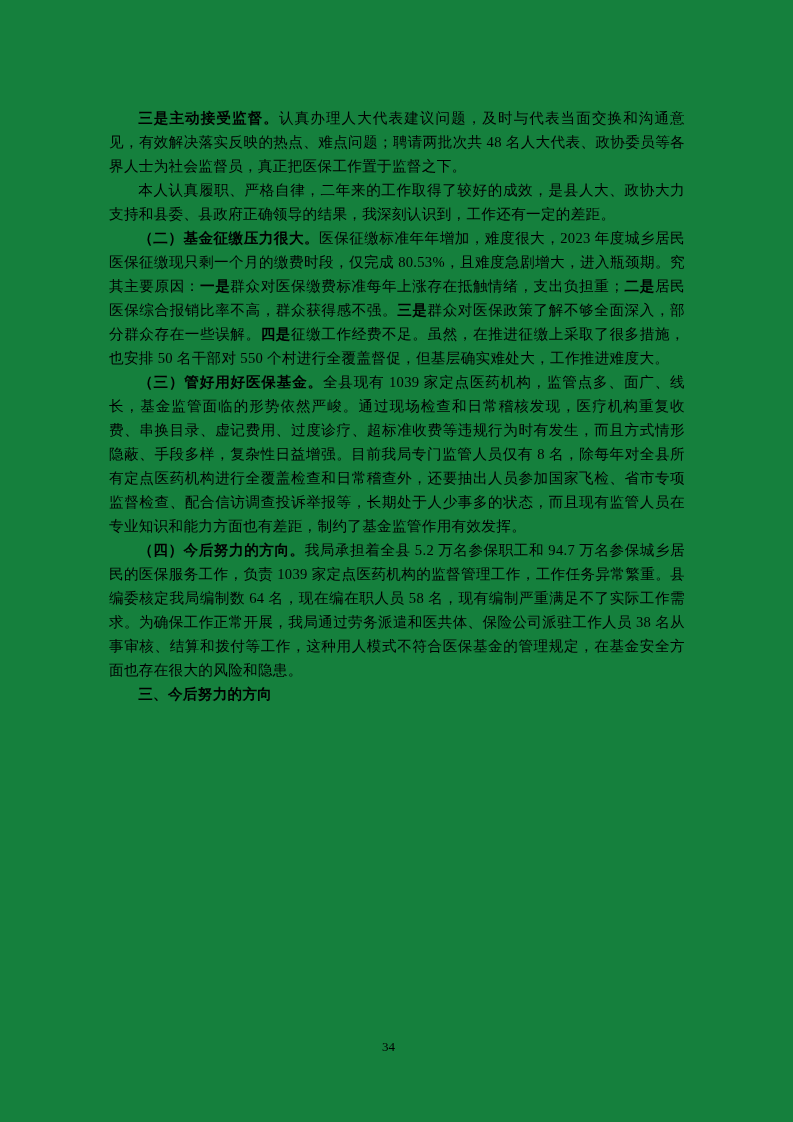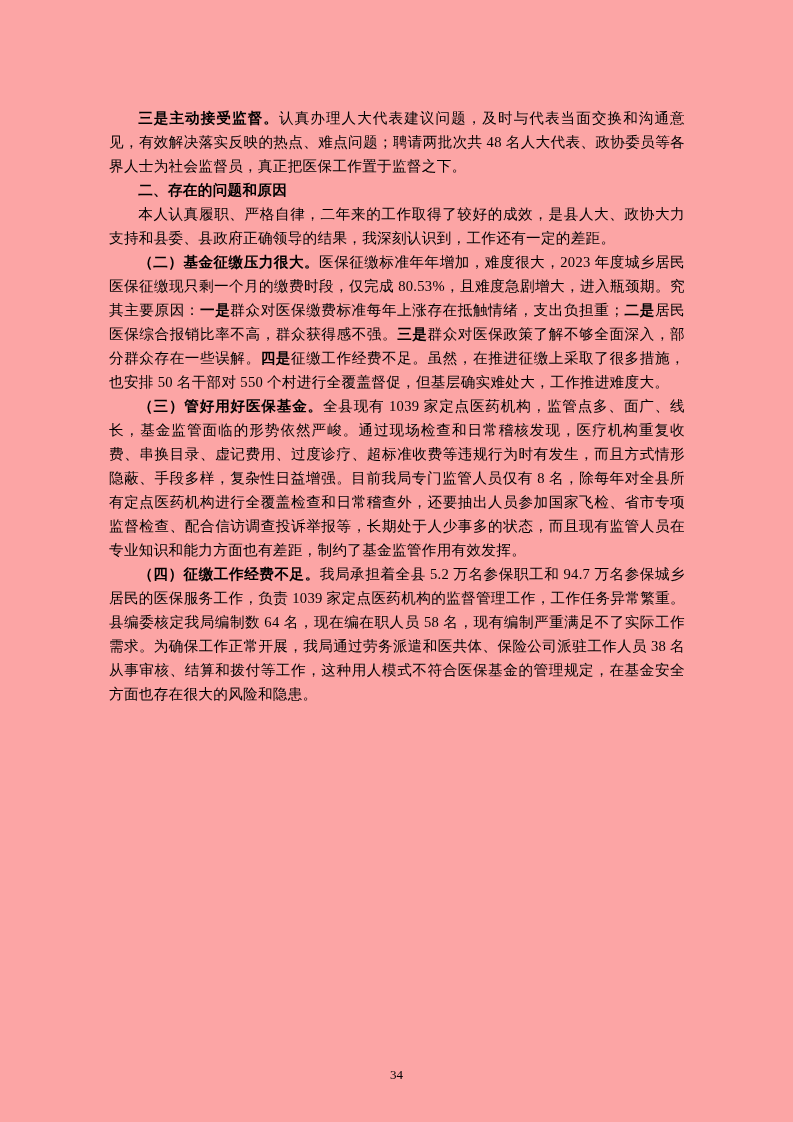--- a/index.html
+++ b/index.html
@@ -9,21 +9,21 @@
     height: 1122px;
     background: #ffffff;
     position: relative;
     font-family: "Liberation Serif", "DejaVu Serif", serif;
     color: #000000;
   }
   .page {
     position: absolute;
     left: 0; top: 0;
     width: 793px; height: 1122px;
-    background: #fca5a5;
+    background: #15803d;
     overflow: hidden;
   }
   .content {
     position: absolute;
     left: 109px;
     top: 106px;
     width: 576px;
     font-size: 14.6px;
     line-height: 24px;
     text-align: justify;
@@ -31,35 +31,34 @@
     letter-spacing: 0.3px;
   }
   .content p {
     margin: 0;
     padding: 0;
     text-indent: 2em;
   }
   .run-bold { font-weight: bold; }
   .footer {
     position: absolute;
-    left: 12px;
+    left: 4px;
     top: 1038px;
     width: 769px;
     text-align: center;
     font-size: 13px;
     line-height: 18px;
-    margin-top: 28px;
   }
 </style>
 </head>
 <body>
 
 <div class="page">
   <div class="content" id="content">
       <p><span class="run-bold">三是主动接受监督。</span><span class="run">认真办理人大代表建议问题，及时与代表当面交换和沟通意见，有效解决落实反映的热点、难点问题；聘请两批次共 48 名人大代表、政协委员等各界人士为社会监督员，真正把医保工作置于监督之下。</span></p>
-      <p><span class="run-bold">二、存在的问题和原因</span></p>
       <p><span class="run">本人认真履职、严格自律，二年来的工作取得了较好的成效，是县人大、政协大力支持和县委、县政府正确领导的结果，我深刻认识到，工作还有一定的差距。</span></p>
       <p><span class="run-bold">（二）基金征缴压力很大。</span><span class="run">医保征缴标准年年增加，难度很大，2023 年度城乡居民医保征缴现只剩一个月的缴费时段，仅完成 80.53%，且难度急剧增大，进入瓶颈期。究其主要原因：</span><span class="run-bold">一是</span><span class="run">群众对医保缴费标准每年上涨存在抵触情绪，支出负担重；</span><span class="run-bold">二是</span><span class="run">居民医保综合报销比率不高，群众获得感不强。</span><span class="run-bold">三是</span><span class="run">群众对医保政策了解不够全面深入，部分群众存在一些误解。</span><span class="run-bold">四是</span><span class="run">征缴工作经费不足。虽然，在推进征缴上采取了很多措施，也安排 50 名干部对 550 个村进行全覆盖督促，但基层确实难处大，工作推进难度大。</span></p>
       <p><span class="run-bold">（三）管好用好医保基金。</span><span class="run">全县现有 1039 家定点医药机构，监管点多、面广、线长，基金监管面临的形势依然严峻。通过现场检查和日常稽核发现，医疗机构重复收费、串换目录、虚记费用、过度诊疗、超标准收费等违规行为时有发生，而且方式情形隐蔽、手段多样，复杂性日益增强。目前我局专门监管人员仅有 8 名，除每年对全县所有定点医药机构进行全覆盖检查和日常稽查外，还要抽出人员参加国家飞检、省市专项监督检查、配合信访调查投诉举报等，长期处于人少事多的状态，而且现有监管人员在专业知识和能力方面也有差距，制约了基金监管作用有效发挥。</span></p>
-      <p><span class="run-bold">（四）征缴工作经费不足。</span><span class="run">我局承担着全县 5.2 万名参保职工和 94.7 万名参保城乡居民的医保服务工作，负责 1039 家定点医药机构的监督管理工作，工作任务异常繁重。县编委核定我局编制数 64 名，现在编在职人员 58 名，现有编制严重满足不了实际工作需求。为确保工作正常开展，我局通过劳务派遣和医共体、保险公司派驻工作人员 38 名从事审核、结算和拨付等工作，这种用人模式不符合医保基金的管理规定，在基金安全方面也存在很大的风险和隐患。</span></p>
+      <p><span class="run-bold">（四）今后努力的方向。</span><span class="run">我局承担着全县 5.2 万名参保职工和 94.7 万名参保城乡居民的医保服务工作，负责 1039 家定点医药机构的监督管理工作，工作任务异常繁重。县编委核定我局编制数 64 名，现在编在职人员 58 名，现有编制严重满足不了实际工作需求。为确保工作正常开展，我局通过劳务派遣和医共体、保险公司派驻工作人员 38 名从事审核、结算和拨付等工作，这种用人模式不符合医保基金的管理规定，在基金安全方面也存在很大的风险和隐患。</span></p>
+      <p><span class="run-bold">三、今后努力的方向</span></p>
     </div>
   <div class="footer">34</div>
 </div>
 
 </body></html>

